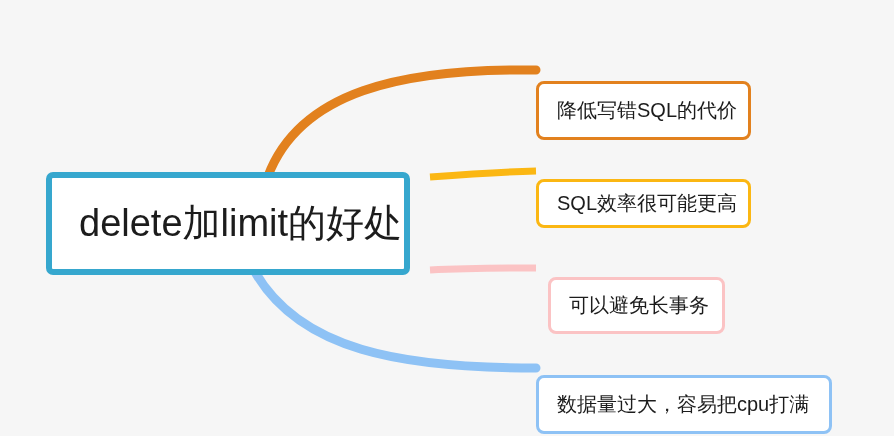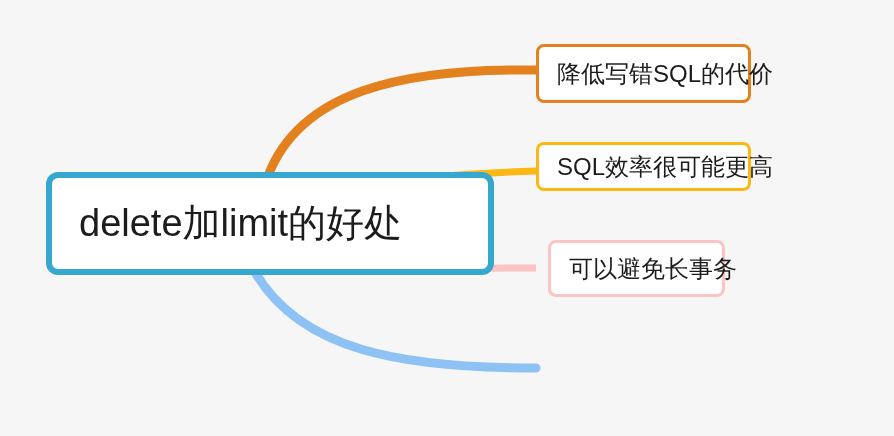--- a/index.html
+++ b/index.html
@@ -32,34 +32,35 @@
     box-sizing: border-box;
     background: #ffffff;
     display: flex;
     align-items: center;
     color: #1c1c1c;
     white-space: nowrap;
   }
   .node-root {
     left: 46px;
     top: 172px;
-    width: 448px;
+    width: 364px;
     height: 103px;
     border: 6px solid #36a7ce;
-    border-radius: 12px;
+    border-radius: 7px;
     font-size: 38px;
     padding-left: 27px;
     letter-spacing: 0px;
   }
   .node-branch {
     border-width: 3px;
     border-style: solid;
     border-radius: 8px;
-    font-size: 24px;
+    font-size: 20px;
     padding-left: 18px;
+    margin-top: 37px;
   }
   .node-b1 {
     left: 536px;
     top: 44px;
     width: 215px;
     height: 59px;
     border-color: #e2811e;
   }
   .node-b2 {
     left: 536px;
@@ -104,14 +105,17 @@
   </div>
 
   <div class="node node-branch node-b2">
     <span>SQL效率很可能更高</span>
   </div>
 
   <div class="node node-branch node-b3">
     <span>可以避免长事务</span>
   </div>
 
+  <div class="node node-branch node-b4">
+    <span>数据量过大，容易把cpu打满</span>
+  </div>
 
 </div>
 
 </body></html>

